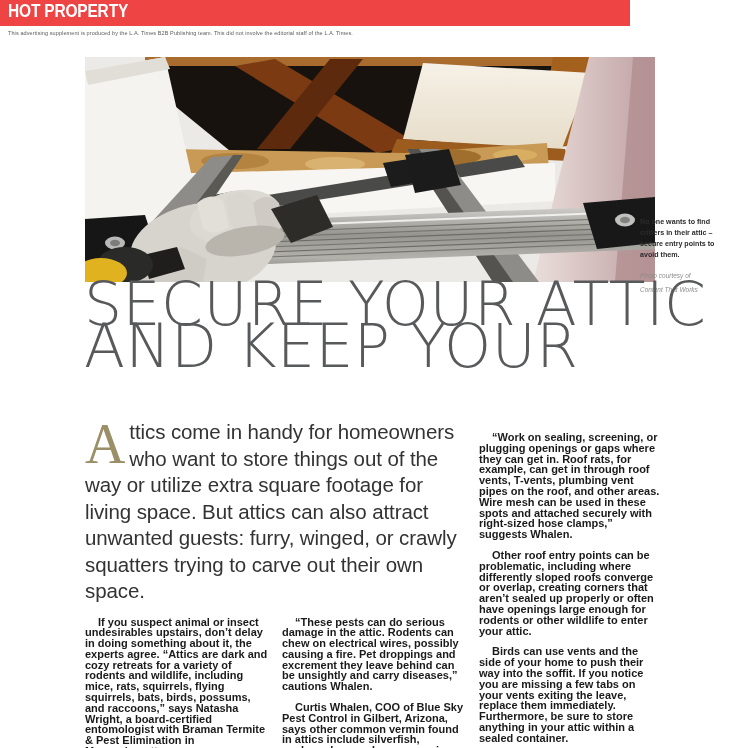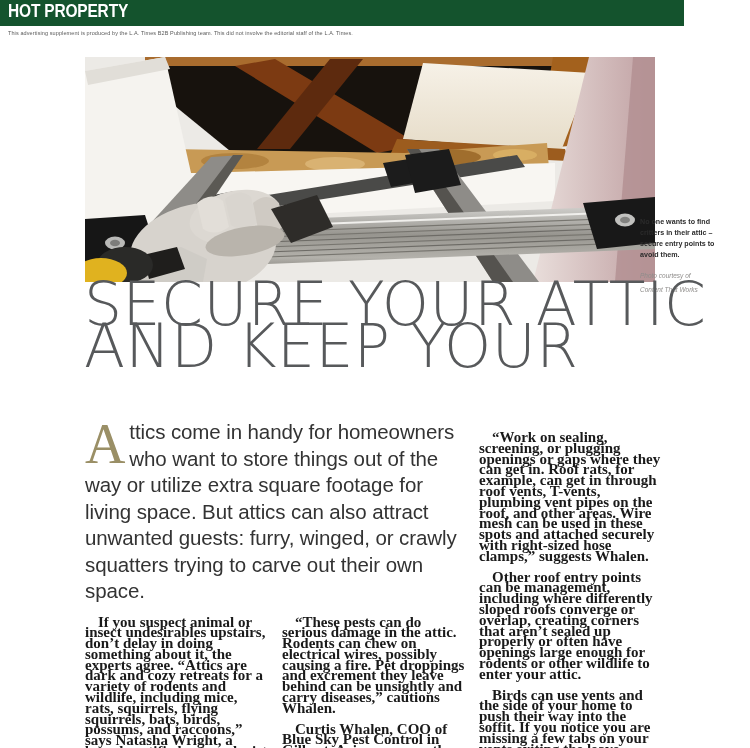--- a/index.html
+++ b/index.html
@@ -1,20 +1,20 @@
 <!DOCTYPE html>
 <html><head>
 <meta charset="utf-8">
 <style>
   html,body{margin:0;padding:0;background:#ffffff;}
   body{width:750px;height:748px;position:relative;overflow:hidden;
        font-family:"Liberation Sans",sans-serif;-webkit-font-smoothing:antialiased;}
 
   
-  .masthead{position:absolute;left:0;top:0;width:684px;height:26px;background:#14532d;}
+  .masthead{position:absolute;left:0;top:0;width:630px;height:26px;background:#ef4444;}
   .masthead-title{position:absolute;left:8px;top:1px;color:#ffffff;font-weight:700;
        font-size:18px;letter-spacing:-0.2px;transform:scaleX(0.86);transform-origin:left center;
        font-family:"Liberation Sans",sans-serif;}
   .disclaimer{position:absolute;left:8px;top:30px;font-size:5.5px;color:#5a5a5a;
        letter-spacing:0.1px;}
 
   
   .photo{position:absolute;left:85px;top:57px;width:570px;height:225px;overflow:hidden;background:#eceae6;}
   .photo svg{display:block;width:100%;height:100%;}
 
@@ -31,21 +31,21 @@
 
   
   .body-area{position:absolute;left:85px;top:419px;width:577px;display:flex;}
   .left-two{width:380px;margin-right:14px;}
   .lede{font-size:20.5px;line-height:26.5px;color:#333333;letter-spacing:-0.1px;}
   .dropcap{float:left;font-family:"Liberation Serif",serif;font-size:56px;line-height:46px;
        color:#9a8f66;padding-right:4px;padding-top:2px;}
   .two-cols{display:flex;margin-top:12px;}
   .col{width:183px;}
   .col + .col{margin-left:14px;}
-  .col p, .col3 p{margin:0 0 10px 0;font-family:Liberation Serif, serif;font-size:15px;
+  .col p, .col3 p{margin:0 0 10px 0;font-family:Liberation Sans, sans-serif;font-size:11px;
        line-height:10.8px;color:#1a1a1a;font-weight:600;text-indent:13px;text-align:left;}
   .col3{width:183px;padding-top:13px;}
 </style>
 </head>
 <body>
 
 <div class="masthead">
   <div class="masthead-title">HOT PROPERTY</div>
 </div>
 <div class="disclaimer">This advertising supplement is produced by the L.A. Times B2B Publishing team. This did not involve the editorial staff of the L.A. Times.</div>
@@ -177,17 +177,17 @@
       </div>
       <div class="col">
         <p>“These pests can do serious damage in the attic. Rodents can chew on electrical wires, possibly causing a fire. Pet droppings and excrement they leave behind can be unsightly and carry diseases,” cautions Whalen.</p>
         <p>Curtis Whalen, COO of Blue Sky Pest Control in Gilbert, Arizona, says other common vermin found in attics include silverfish, cockroaches, and even scorpions here in the Southwest.</p>
 
       </div>
     </div>
   </div>
   <div class="col3">
     <p>“Work on sealing, screening, or plugging openings or gaps where they can get in. Roof rats, for example, can get in through roof vents, T-vents, plumbing vent pipes on the roof, and other areas. Wire mesh can be used in these spots and attached securely with right-sized hose clamps,” suggests Whalen.</p>
-    <p>Other roof entry points can be management, including where differently sloped roofs converge or overlap, creating corners that aren’t sealed up properly or often have openings large enough for rodents or other wildlife to enter your attic.</p>
+    <p>Other roof entry points can be problematic, including where differently sloped roofs converge or overlap, creating corners that aren’t sealed up properly or often have openings large enough for rodents or other wildlife to enter your attic.</p>
     <p>Birds can use vents and the side of your home to push their way into the soffit. If you notice you are missing a few tabs on your vents exiting the leave, replace them immediately. Furthermore, be sure to store anything in your attic within a sealed container.</p>
 
   </div>
 </div>
 
 </body></html>

